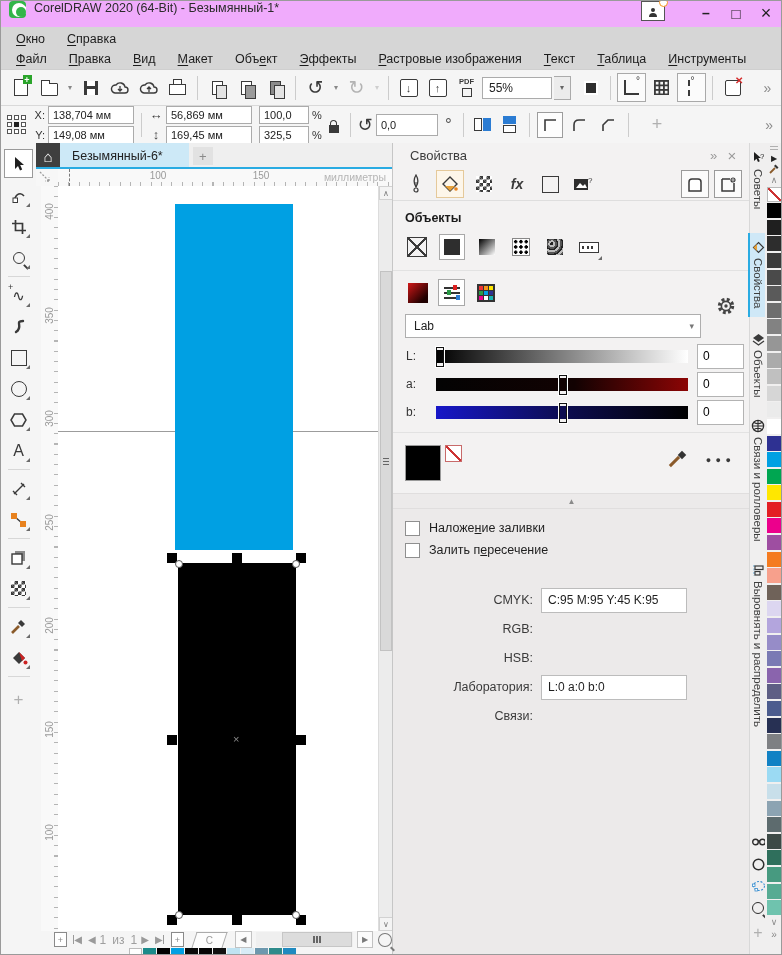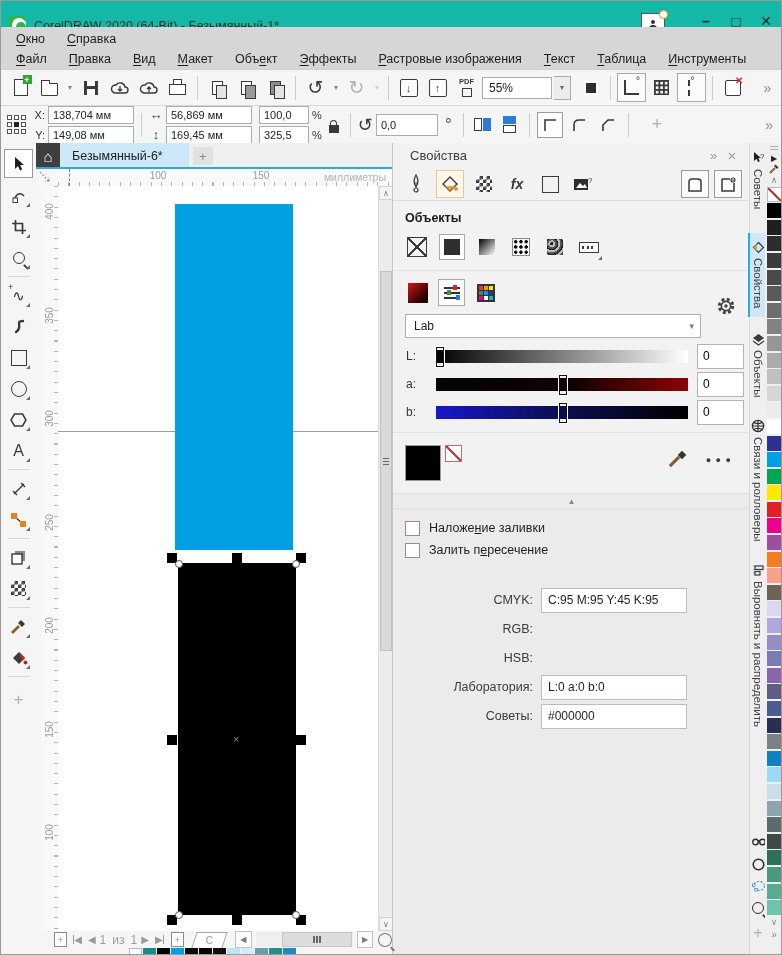--- a/index.html
+++ b/index.html
@@ -3,21 +3,21 @@
 <meta charset="utf-8">
 <style>
   html,body{margin:0;padding:0;background:#e8e8e8;}
   .app{position:relative;width:782px;height:955px;background:#f5f5f5;overflow:hidden;
        font-family:"Liberation Sans",sans-serif;font-size:12px;color:#222;
        border:1px solid #9a9a9a;box-sizing:border-box;}
   .abs{position:absolute;}
   .cen{display:flex;align-items:center;justify-content:center;}
 
   
-  .titlebar{left:0;top:0;width:100%;height:32px;background:#14b8a6;display:flex;align-items:flex-end;}
+  .titlebar{left:0;top:0;width:100%;height:32px;background:#f0abfc;display:flex;align-items:flex-start;}
   .corel-logo{width:17px;height:17px;margin-left:8px;border-radius:4px;background:#33b54a;position:relative;overflow:hidden;}
   .corel-logo:before{content:"";position:absolute;left:3px;top:2px;width:14px;height:14px;border-radius:50% 0 50% 50%;background:#fff;transform:rotate(45deg);}
   .corel-logo:after{content:"";position:absolute;left:7px;top:6px;width:10px;height:10px;border-radius:50%;background:#33b54a;}
   .title-text{margin-left:8px;font-size:12.5px;color:#2b2b2b;}
   .win-btn{width:30px;height:24px;color:#222;font-size:14px;}
   .account-btn{width:22px;height:18px;border:1px solid #555;margin-right:26px;position:relative;background:#fff;}
   .person{width:8px;height:4px;border-radius:4px 4px 0 0;background:#333;position:relative;margin-top:7px;}
   .person:before{content:"";position:absolute;left:2px;top:-5px;width:4px;height:4px;border-radius:50%;background:#333;}
   .acct-badge{position:absolute;right:-4px;top:-4px;width:7px;height:7px;border-radius:50%;border:1.5px solid #f7941d;background:#fff;}
 
@@ -752,22 +752,21 @@
         <span class="fldlabel">RGB:</span>
       </div>
       <div class="fldrow">
         <span class="fldlabel">HSB:</span>
       </div>
       <div class="fldrow">
         <span class="fldlabel">Лаборатория:</span>
         <input class="fldval" value="L:0 a:0 b:0" style="">
       </div>
       <div class="fldrow">
-        <span class="fldlabel">Советы:</span>
-        <input class="fldval" value="#000000" style="">
+        <span class="fldlabel">Связи:</span>
       </div>
     </div>
     <div class="dockerrest"></div>
   </div>
 
   <div class="sidestrip">
     <div class="vtab">
       <svg width="12" height="14" viewBox="0 0 12 14">
           <path d="M2 1 L2 10 L4.5 7.8 L6 11 L7.8 10.2 L6.3 7 L9 7 Z" fill="#1e1e1e"></path>
           <text x="8" y="8" font-size="8" fill="#1e1e1e">?</text>

